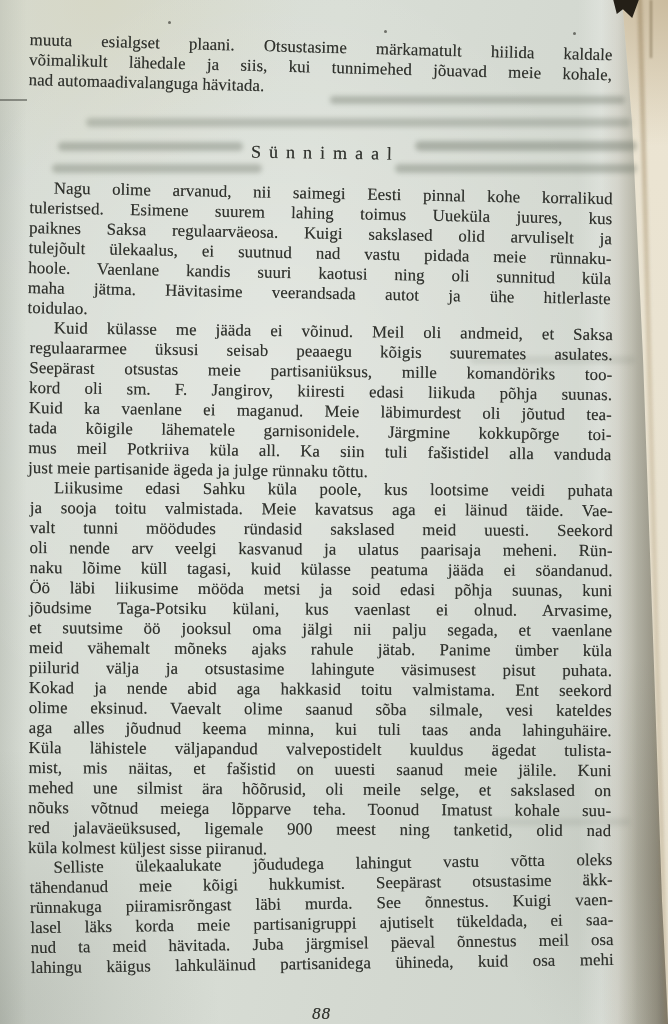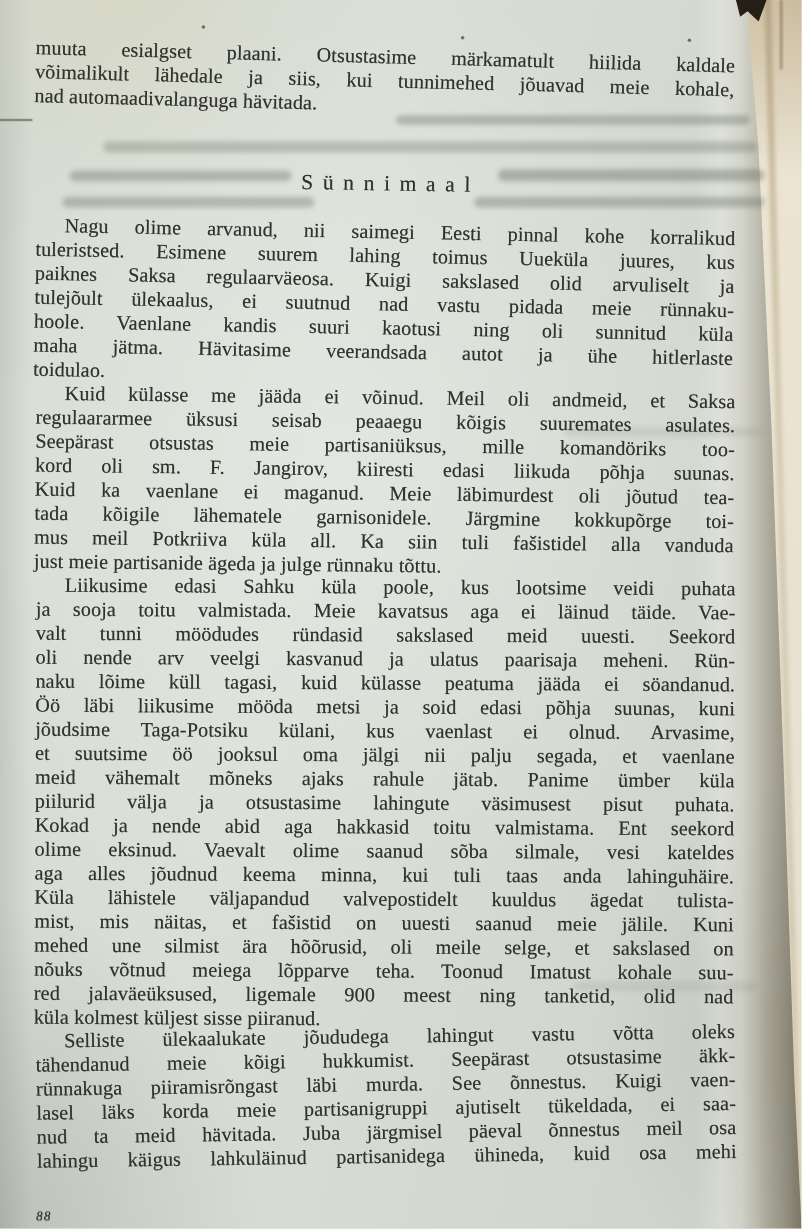--- a/index.html
+++ b/index.html
@@ -95,22 +95,22 @@
     text-align: center;
     letter-spacing: 8px;
     padding-left: 8px;
     transform: rotate(0.9deg); transform-origin: 0 50%;
   }
   .body-paragraphs { margin-top: 18px; }
 
   .page-number {
     margin-top: 26px;
     height: 20px;
-    text-align: left;
-    font-size: 11px;
+    text-align: center;
+    font-size: 17px;
     letter-spacing: 1px;
     font-style: italic;
   }
 
   
   .smudge {
     position: absolute;
     background: #6e7568;
     border-radius: 5px;
     filter: blur(2.4px);

